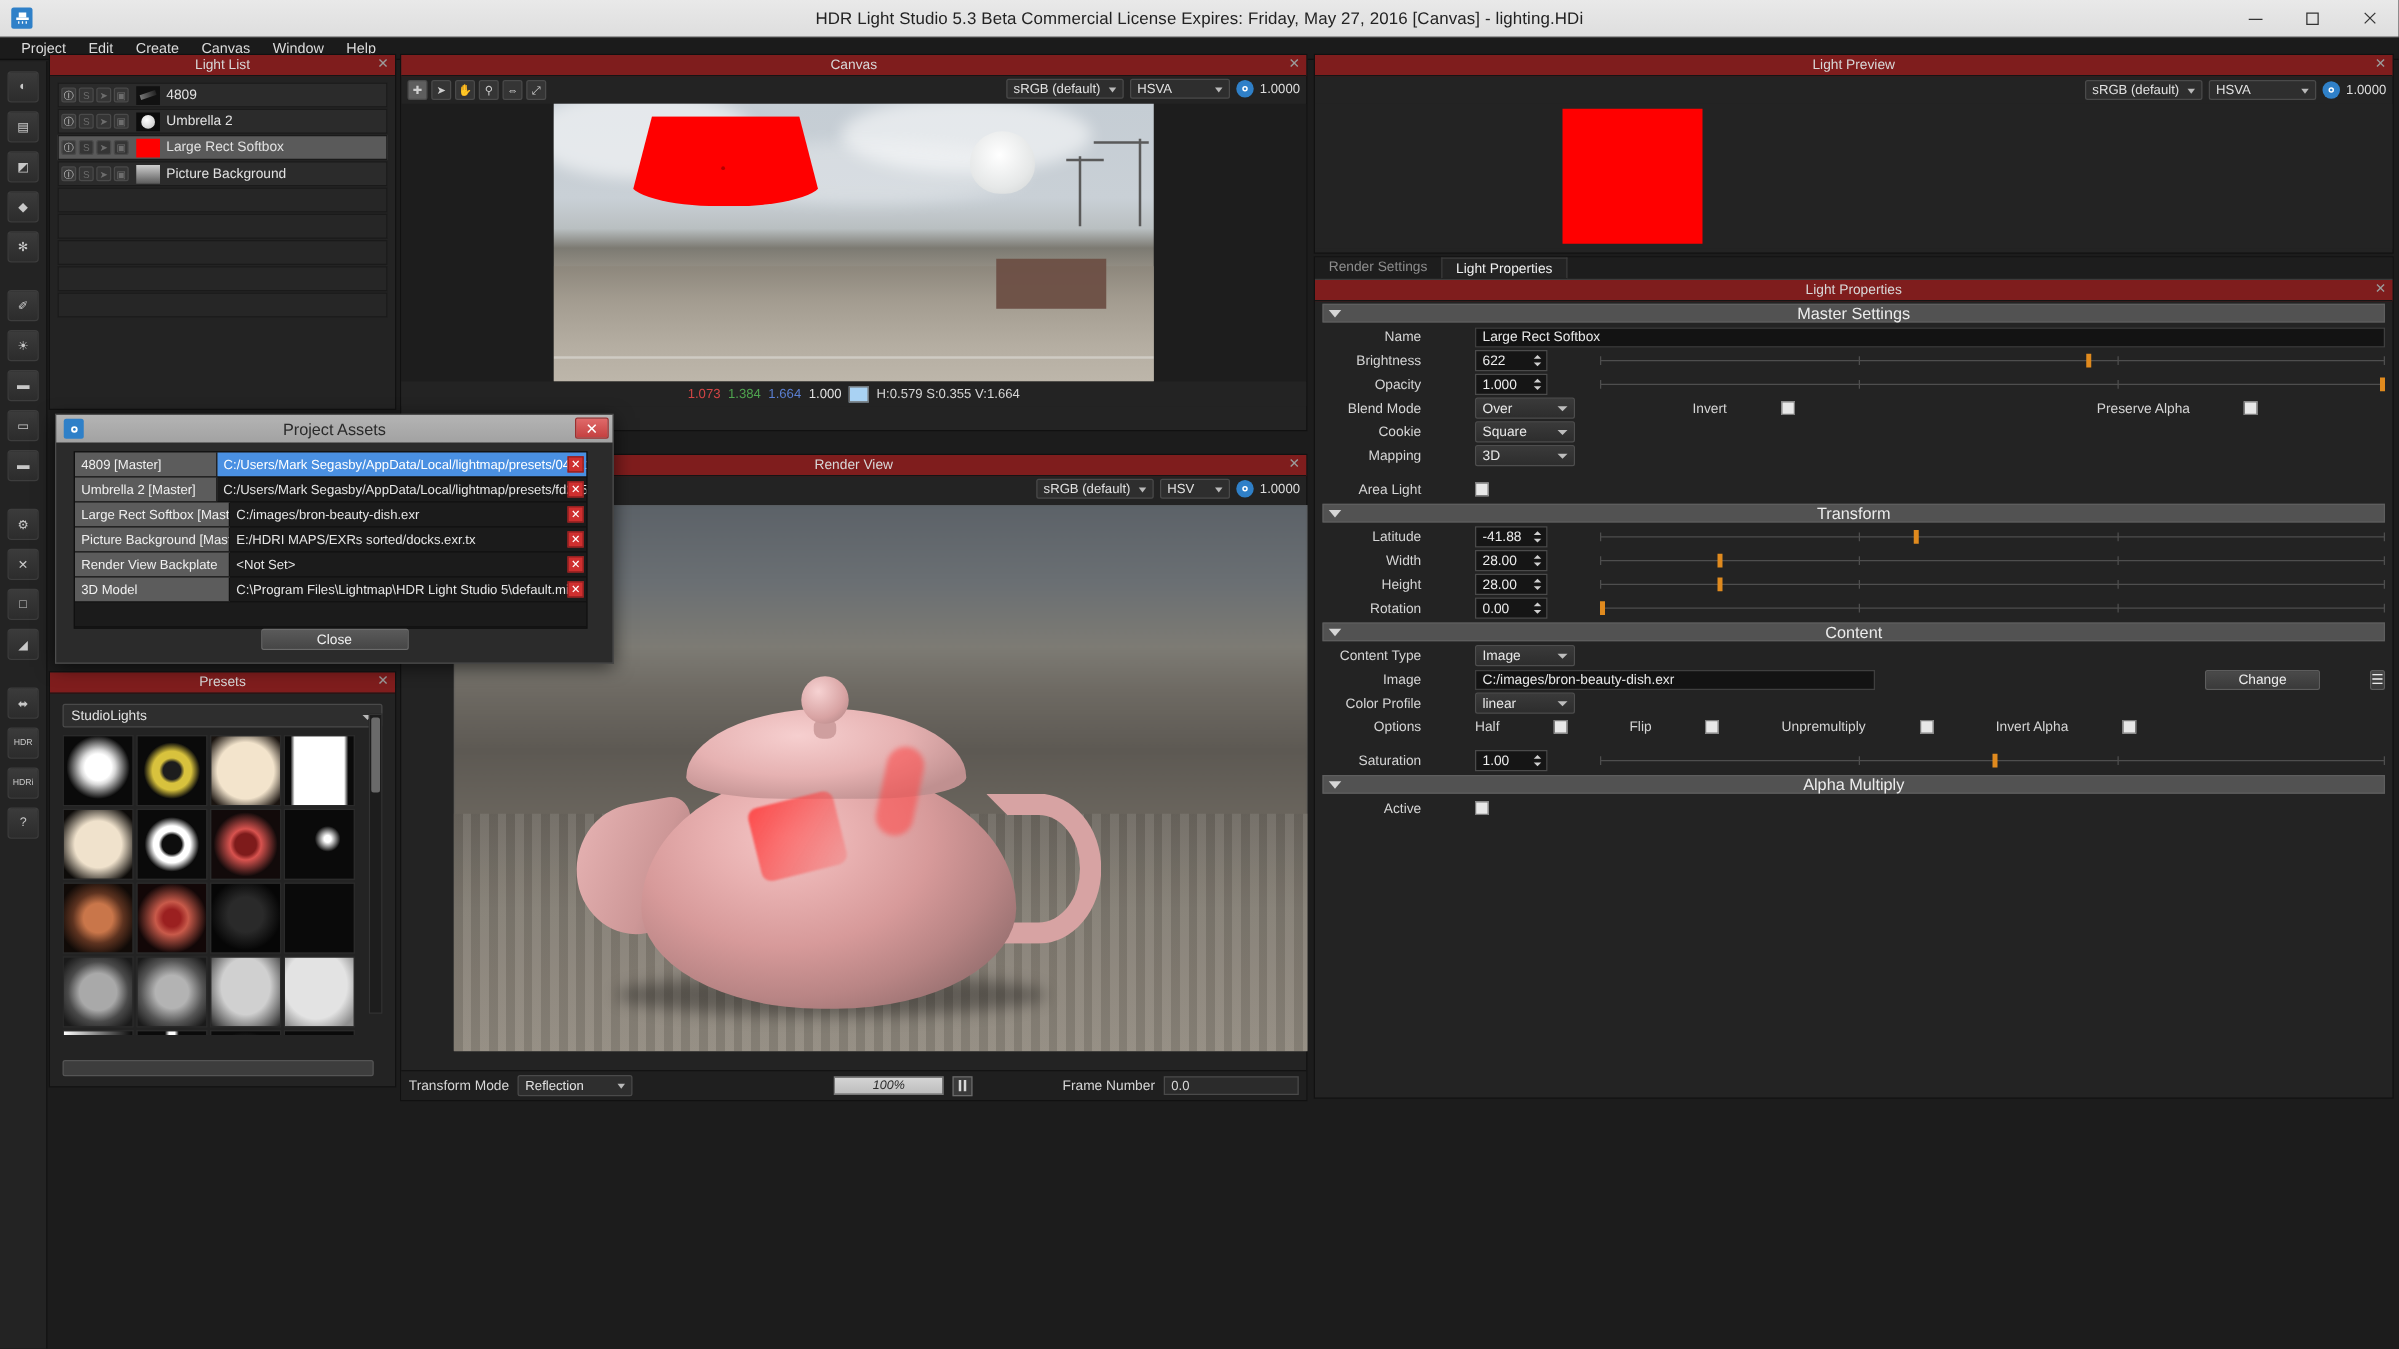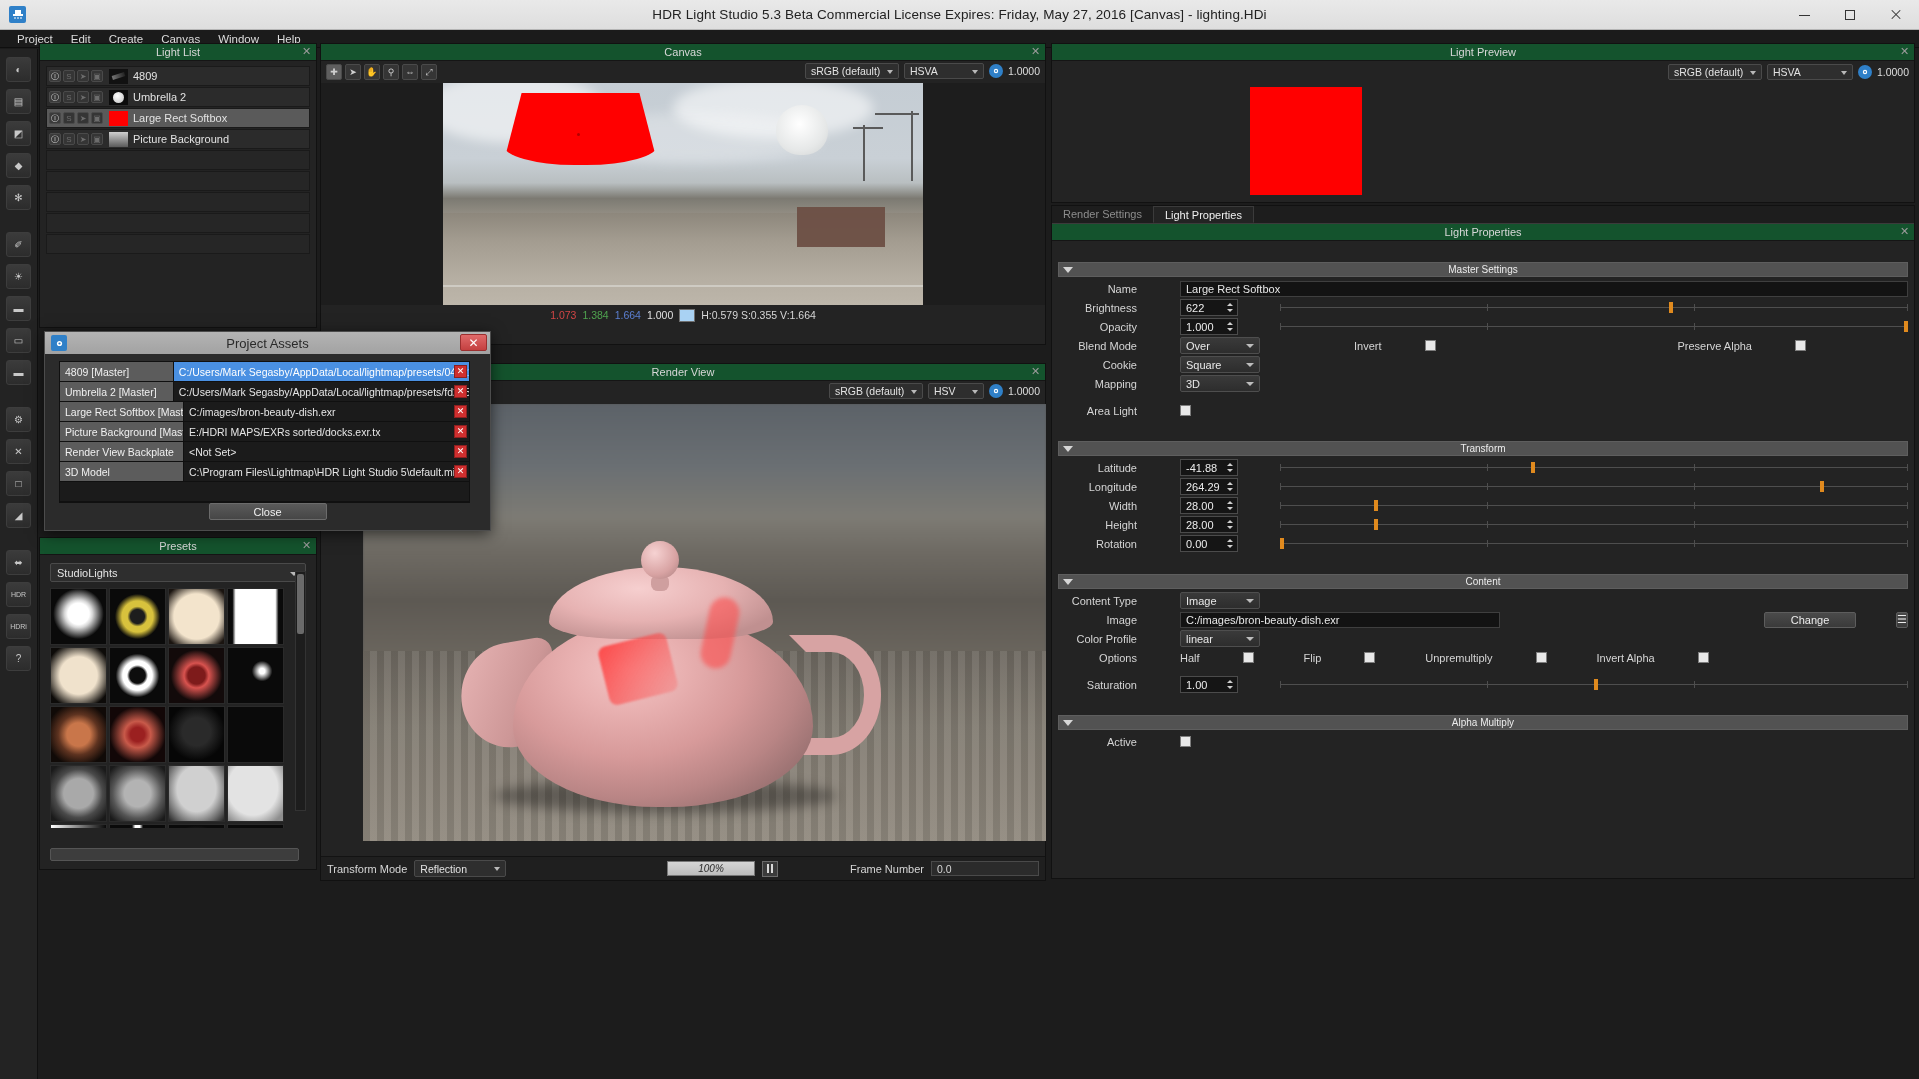--- a/index.html
+++ b/index.html
@@ -57,21 +57,21 @@
     width:25px;height:25px;border:1px solid #3d3d3d;border-radius:3px;
     background:linear-gradient(180deg,#3b3b3b,#2c2c2c);
     display:flex;align-items:center;justify-content:center;
     color:#c8c8c8;font-size:10px;cursor:pointer;
   }
   .rail-sp{height:8px;}
 
   
   .panel { position:absolute; background:#232323; border:1px solid #111; }
   .panel-hd {
-    height:17px; background:#14532d; border-bottom:1px solid #151515;
+    height:17px; background:#7f1d1d; border-bottom:1px solid #151515;
     position:relative; display:flex;align-items:center;justify-content:center;
     font-size:11px;color:#d8d8d8;
   }
   .panel-x {
     position:absolute; right:4px; top:2px; width:11px; height:11px;
     color:#9b9b9b; font-size:11px; line-height:10px; text-align:center; cursor:pointer;
   }
 
   
   #lightlist { left:39px; top:43px; width:278px; height:285px; }
@@ -224,23 +224,23 @@
   .lp-bar{ height:22px; display:flex;align-items:center;justify-content:flex-end;padding:2px 5px;gap:5px; }
   .lp-area{ position:relative; height:116px; background:#232323; }
   .lp-red{ position:absolute; left:198px; top:4px; width:112px; height:108px; background:#ff0000; }
 
   
   #props { left:1051px; top:205px; width:864px; height:674px; background:#232323; border:1px solid #111; position:absolute;}
   .tabbar{ height:18px; display:flex; align-items:flex-end; background:#1d1d1d; border-bottom:1px solid #3b3b3b;}
   .tab{ height:17px; padding:0 11px; font-size:11px; line-height:17px; color:#8d8d8d; cursor:pointer;}
   .tab.active{ color:#f0f0f0; background:#232323; border:1px solid #3b3b3b; border-bottom-color:#232323;}
   .sect-hd{
-    height:15px; margin:21px 6px 2px 6px; background:#525252; border:1px solid #5e5e5e;
+    height:15px; margin:2px 6px 2px 6px; background:#525252; border:1px solid #5e5e5e;
     display:flex;align-items:center;justify-content:center; position:relative;
-    font-size:10px;color:#ececec;
+    font-size:13px;color:#ececec;
   }
   .sect-hd .tri{position:absolute;left:4px;top:4px;border-left:5px solid transparent;border-right:5px solid transparent;border-top:6px solid #d6d6d6;}
   .prow{ height:19px; display:flex; align-items:center; margin:0 6px;gap:36px; }
   .plabel{ width:86px; text-align:right; padding-right:7px; font-size:11px; color:#d5d5d5; flex:0 0 auto;}
   .ptext{
     height:16px;background:#131313;border:1px solid #3f3f3f;display:flex;align-items:center;
     padding:0 5px;font-size:11px;color:#e8e8e8;
   }
   .pspin{
     width:58px;height:17px;background:#151515;border:1px solid #4b4b4b;position:relative;
@@ -715,36 +715,20 @@
       <div class="slider">
           <div class="sl-track"></div>
           <div class="sl-tick" style="left:0"></div>
           <div class="sl-tick" style="left:33%"></div>
           <div class="sl-tick" style="left:66%"></div>
           <div class="sl-tick" style="right:0"></div>
           <div class="sl-handle" style="left:40%"></div>
         </div>
     </div>
     <div class="prow">
-      <div class="plabel">Longitude</div>
-      <div class="pspin">
-          <span>264.29</span>
-          <span class="ar up"></span>
-          <span class="ar dn"></span>
-        </div>
-      <div class="slider">
-          <div class="sl-track"></div>
-          <div class="sl-tick" style="left:0"></div>
-          <div class="sl-tick" style="left:33%"></div>
-          <div class="sl-tick" style="left:66%"></div>
-          <div class="sl-tick" style="right:0"></div>
-          <div class="sl-handle" style="left:86%"></div>
-        </div>
-    </div>
-    <div class="prow">
       <div class="plabel">Width</div>
       <div class="pspin">
           <span>28.00</span>
           <span class="ar up"></span>
           <span class="ar dn"></span>
         </div>
       <div class="slider">
           <div class="sl-track"></div>
           <div class="sl-tick" style="left:0"></div>
           <div class="sl-tick" style="left:33%"></div>

